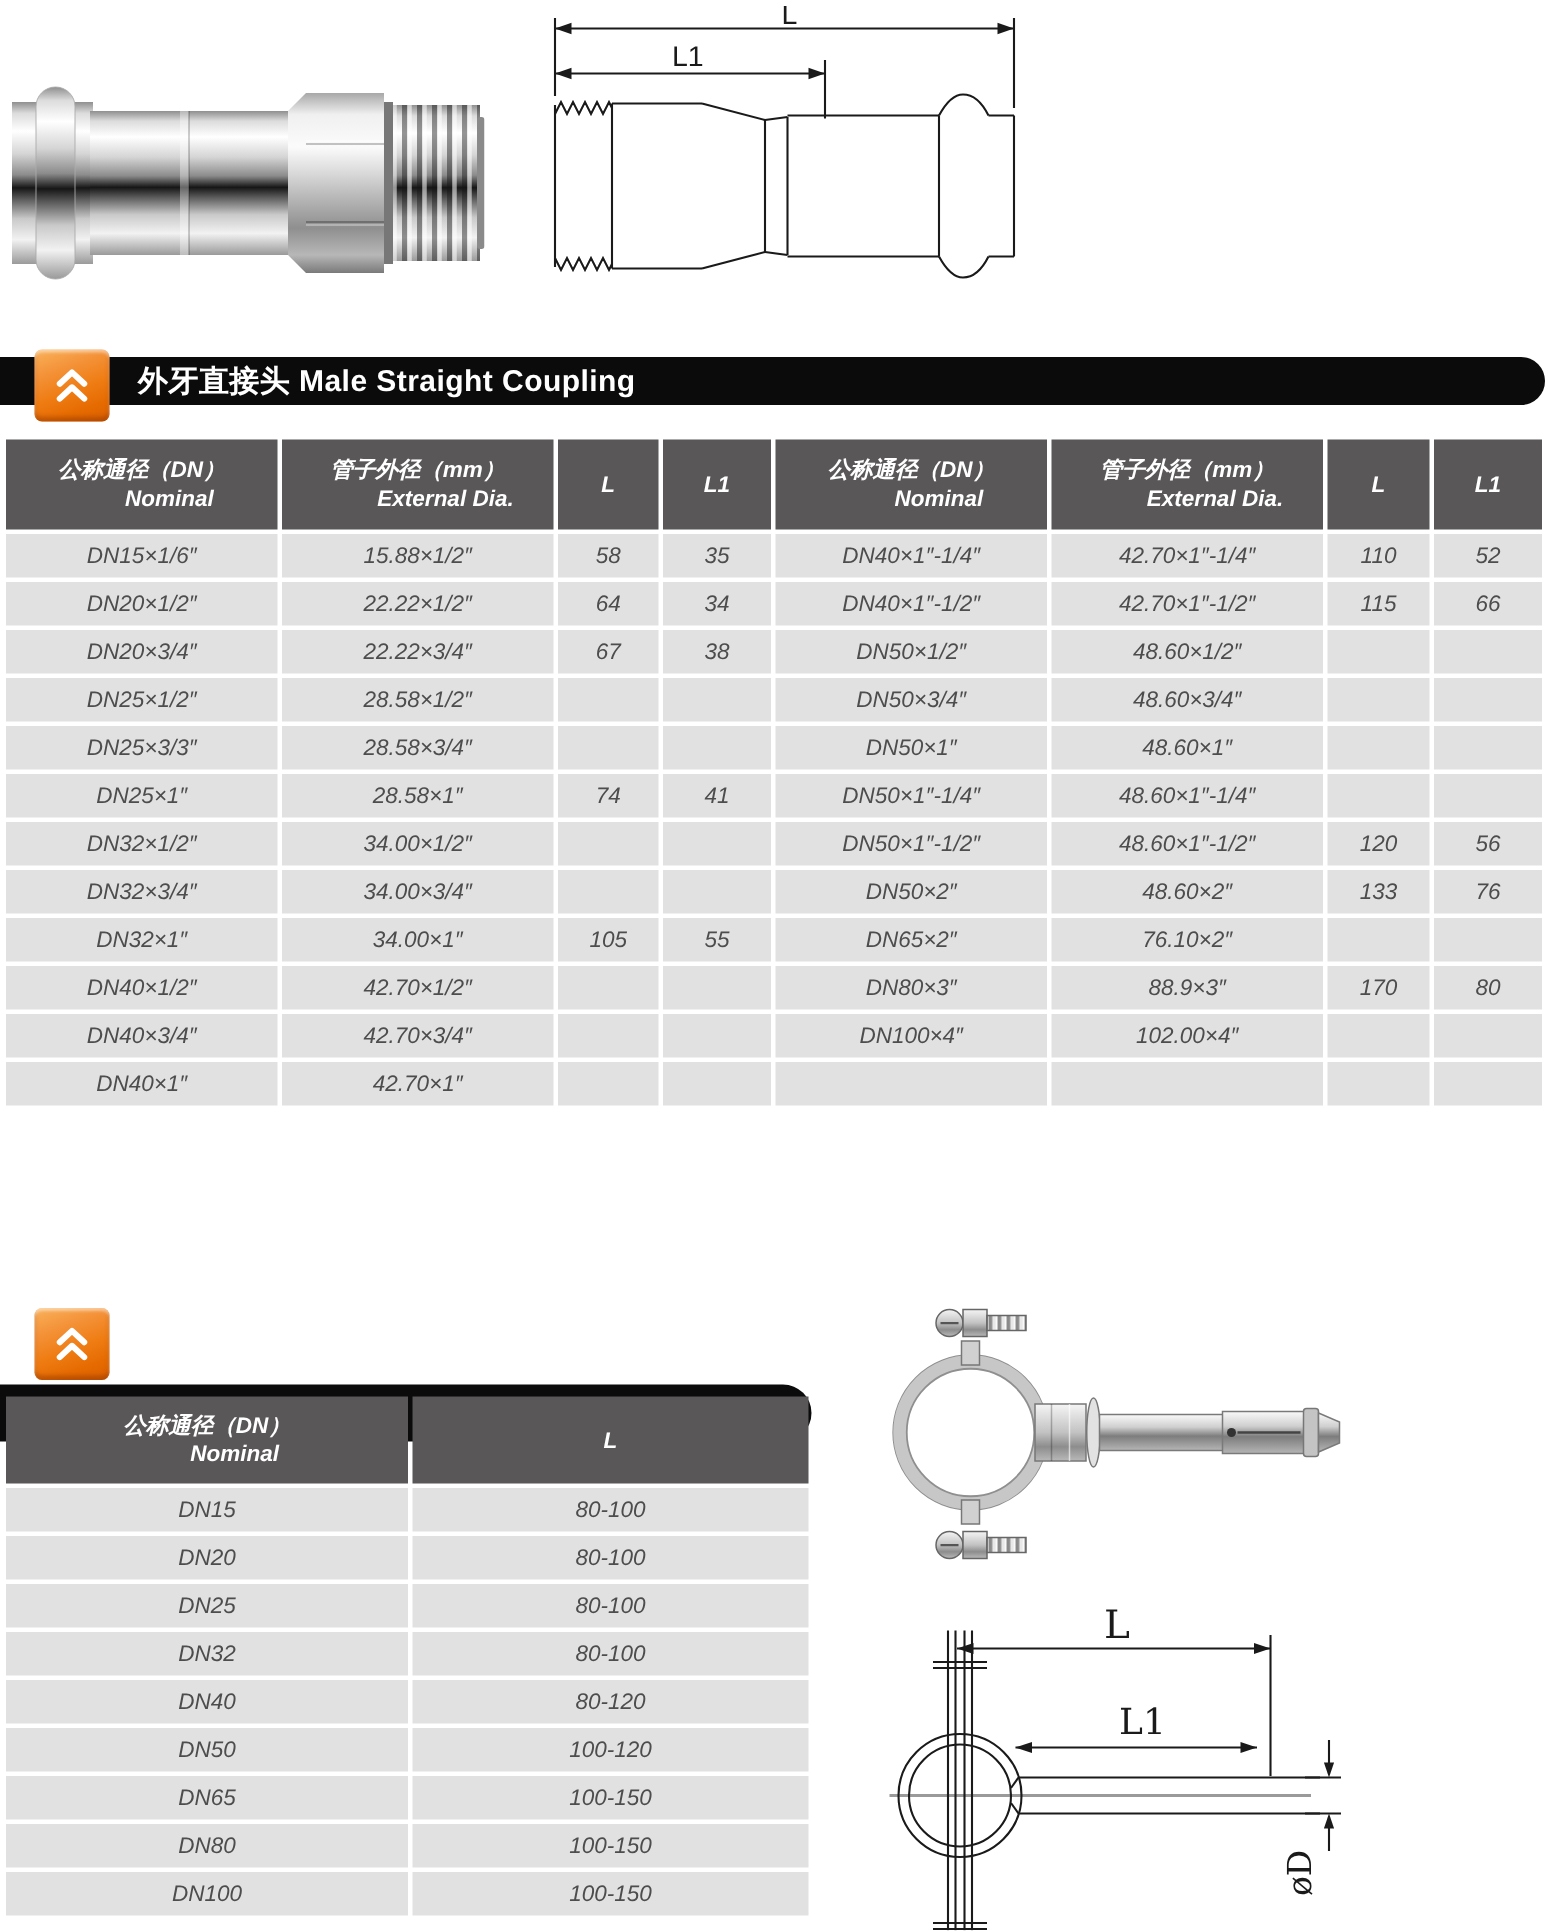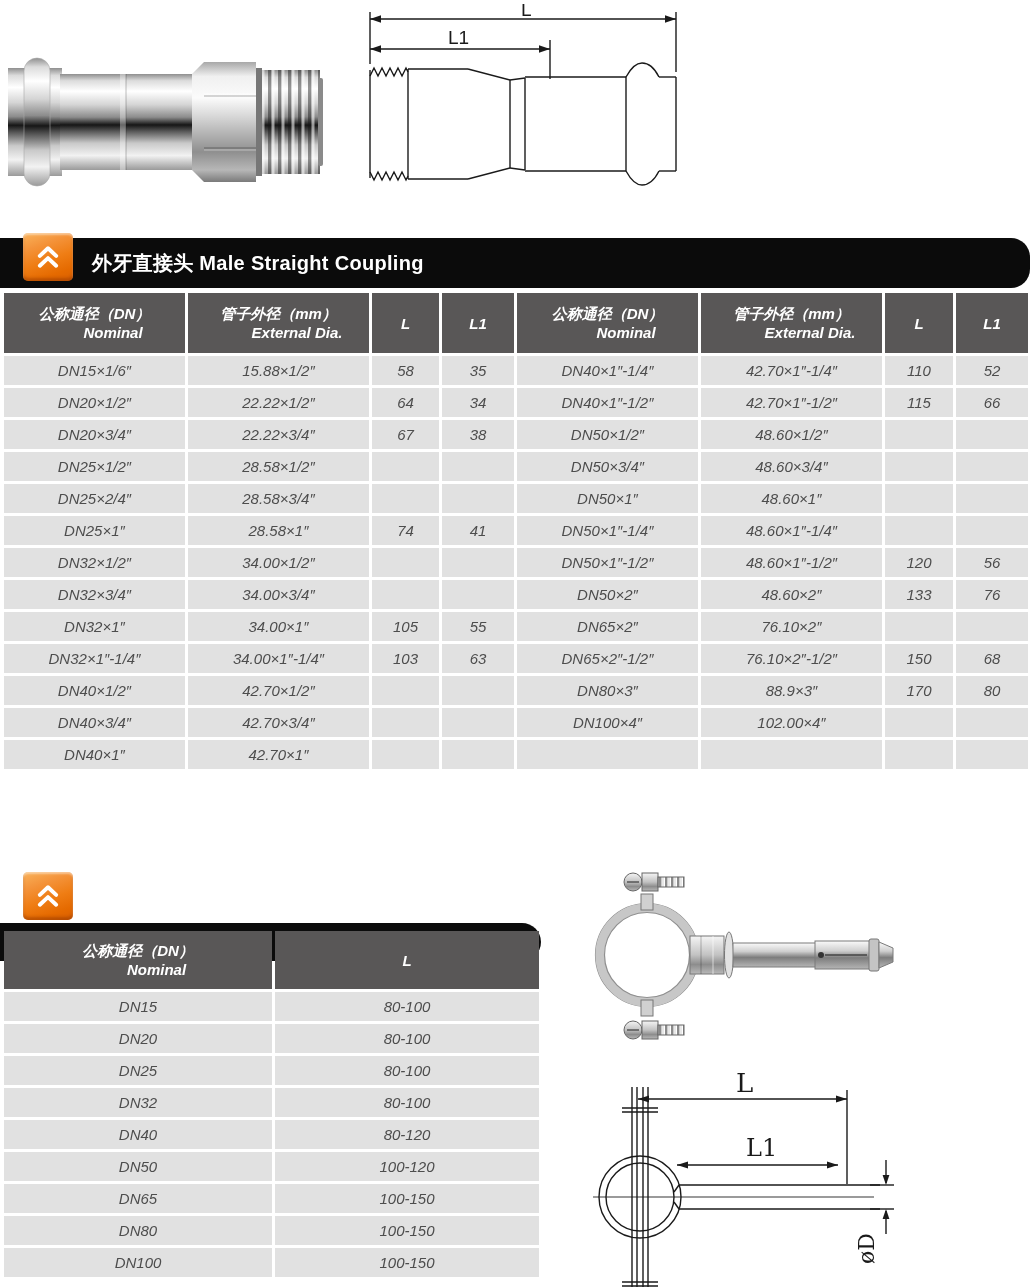--- a/index.html
+++ b/index.html
@@ -3,21 +3,21 @@
 <meta charset="utf-8">
 <style>
   html,body{margin:0;padding:0;background:#fff;}
   .page{position:relative;width:1032px;height:1287px;background:#fff;overflow:hidden;
         font-family:"Liberation Sans",sans-serif;}
 
   
   .band{position:absolute;left:0;background:#0b0b0b;border-radius:0 19px 19px 0;}
   .band .band-title{position:absolute;left:92px;top:50%;transform:translateY(-50%);
         color:#ffffff;font-size:20px;font-weight:bold;white-space:nowrap;letter-spacing:.3px;}
-  .band1{top:238px;width:1030px;height:50px;}
+  .band1{top:238px;width:1030px;height:32px;}
   .band2{top:923px;width:541px;height:38px;}
   .badge{position:absolute;left:23px;width:50px;height:48px;border-radius:5px;
         background:linear-gradient(160deg,#f9b35c 0%,#f4933a 28%,#ef7d14 55%,#e56a00 80%,#d95f00 100%);
         box-shadow:inset 0 2px 2px rgba(255,255,255,.45), inset 0 -3px 3px rgba(140,50,0,.45);
         display:flex;align-items:center;justify-content:center;}
   .badge1{top:233px;} .badge2{top:872px;}
 
   
   table.spec{position:absolute;border-collapse:separate;border-spacing:3px;table-layout:fixed;font-style:italic;}
   table.spec th{background:#595757;color:#ffffff;font-weight:bold;text-align:center;
@@ -215,21 +215,21 @@
           <td>DN25×1/2″</td>
           <td>28.58×1/2″</td>
           <td></td>
           <td></td>
           <td>DN50×3/4″</td>
           <td>48.60×3/4″</td>
           <td></td>
           <td></td>
         </tr>
         <tr>
-          <td>DN25×2/4″</td>
+          <td>DN25×3/3″</td>
           <td>28.58×3/4″</td>
           <td></td>
           <td></td>
           <td>DN50×1″</td>
           <td>48.60×1″</td>
           <td></td>
           <td></td>
         </tr>
         <tr>
           <td>DN25×1″</td>
@@ -263,30 +263,20 @@
         </tr>
         <tr>
           <td>DN32×1″</td>
           <td>34.00×1″</td>
           <td>105</td>
           <td>55</td>
           <td>DN65×2″</td>
           <td>76.10×2″</td>
           <td></td>
           <td></td>
-        </tr>
-        <tr>
-          <td>DN32×1″-1/4″</td>
-          <td>34.00×1″-1/4″</td>
-          <td>103</td>
-          <td>63</td>
-          <td>DN65×2″-1/2″</td>
-          <td>76.10×2″-1/2″</td>
-          <td>150</td>
-          <td>68</td>
         </tr>
         <tr>
           <td>DN40×1/2″</td>
           <td>42.70×1/2″</td>
           <td></td>
           <td></td>
           <td>DN80×3″</td>
           <td>88.9×3″</td>
           <td>170</td>
           <td>80</td>

